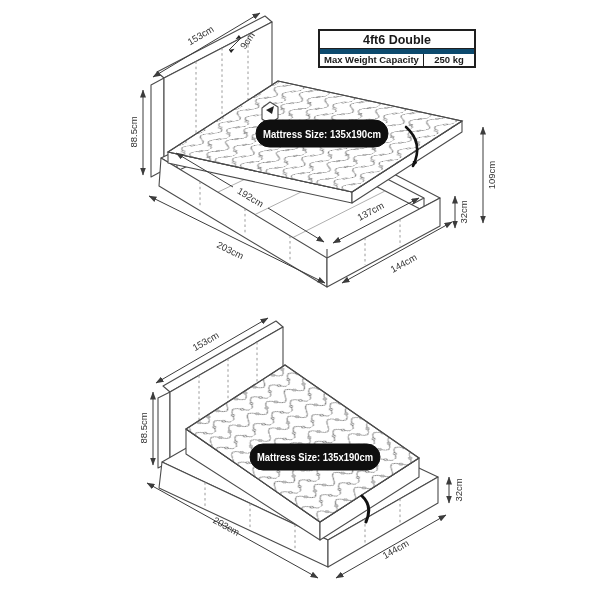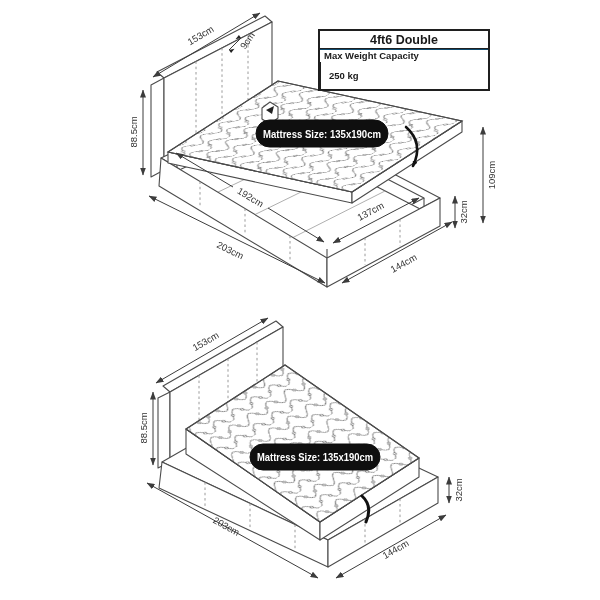--- a/index.html
+++ b/index.html
@@ -13,29 +13,29 @@
   .dim line{stroke:#3c3c3c;stroke-width:1;}
   .dim text{fill:#333;font-size:9.5px;text-anchor:middle;dominant-baseline:middle;}
   .dim-tiny{fill:#333;font-size:6.5px;text-anchor:middle;dominant-baseline:middle;}
   .tuft{fill:none;stroke:#6f6f6f;stroke-width:0.9;}
   .tuftc{fill:#ffffff;stroke:#6f6f6f;stroke-width:0.8;}
   .badge{fill:#0f0f0f;stroke:#0f0f0f;}
   .badge-text{fill:#ffffff;font-size:10px;font-weight:bold;text-anchor:middle;dominant-baseline:central;}
   .motion{fill:none;stroke:#111;stroke-width:2.6;stroke-linecap:round;}
   .strap{fill:none;stroke:#111;stroke-width:3;stroke-linecap:round;}
   
-  .spec-table{position:absolute;left:318px;top:29px;width:172px;border:2px solid #1f1f1f;
+  .spec-table{position:absolute;left:318px;top:29px;width:158px;border:2px solid #1f1f1f;
               background:#fff;box-sizing:border-box;}
   .t-title{font-size:12.5px;font-weight:bold;color:#1a1a1a;text-align:center;
            padding:2px 0 1px 0;border-bottom:1.5px solid #1f1f1f;}
-  .t-row{display:flex;border-top:1px solid #0c4a6e;flex-direction:column;}
+  .t-row{display:flex;border-top:5px solid #0c4a6e;}
   .t-row:first-of-type{border-top:none;}
   .t-cell{font-size:9.5px;font-weight:bold;color:#1a1a1a;line-height:11.5px;padding:0 0 0 4px;}
   .t-label{flex:1;}
-  .t-value{width:50px;border-left:1.5px solid #1f1f1f;text-align:left;padding:8px;}
+  .t-value{width:50px;border-left:1.5px solid #1f1f1f;text-align:center;padding:0;}
 </style>
 </head>
 <body>
 
 <div class="stage">
 <svg width="600" height="600" viewBox="0 0 600 600">
   <defs>
     <marker id="ah" viewBox="0 0 8 6" markerWidth="8" markerHeight="6" refX="7.5" refY="3" orient="auto-start-reverse" markerUnits="userSpaceOnUse">
       <path d="M0,0 L8,3 L0,6 Z" fill="#3c3c3c"></path>
     </marker>

